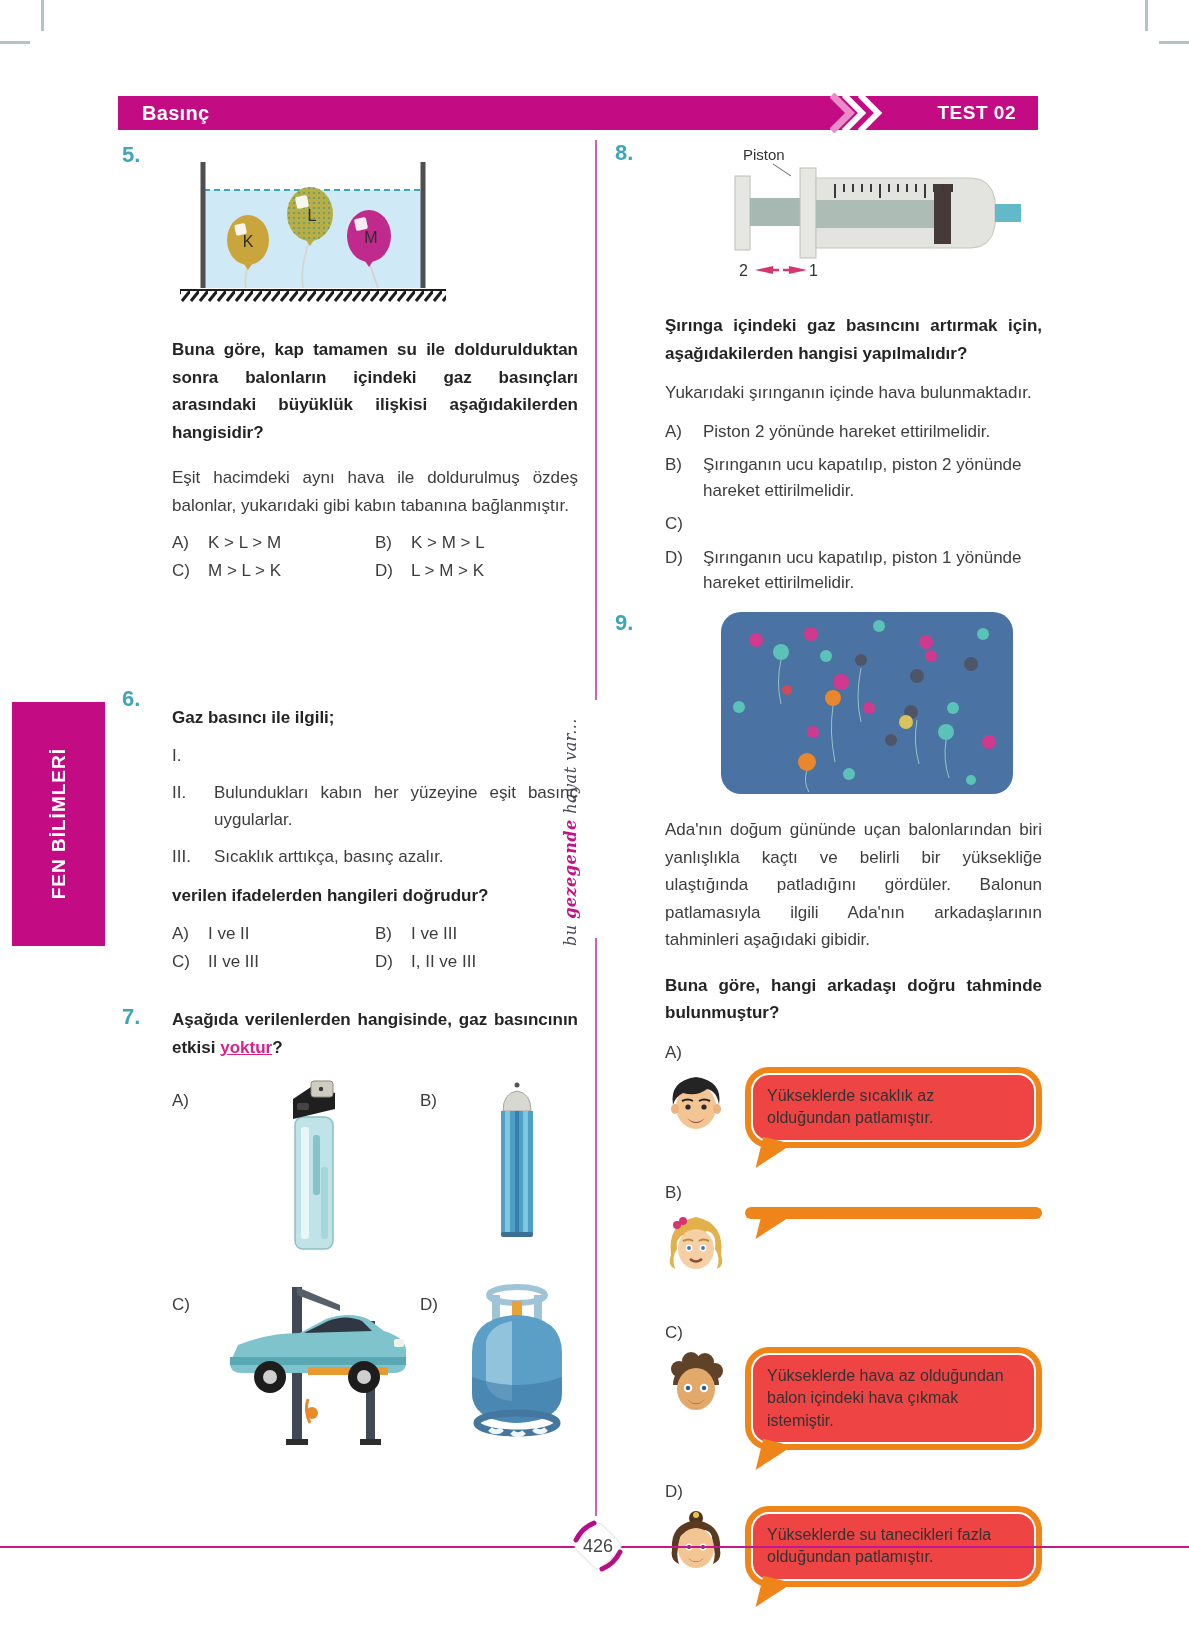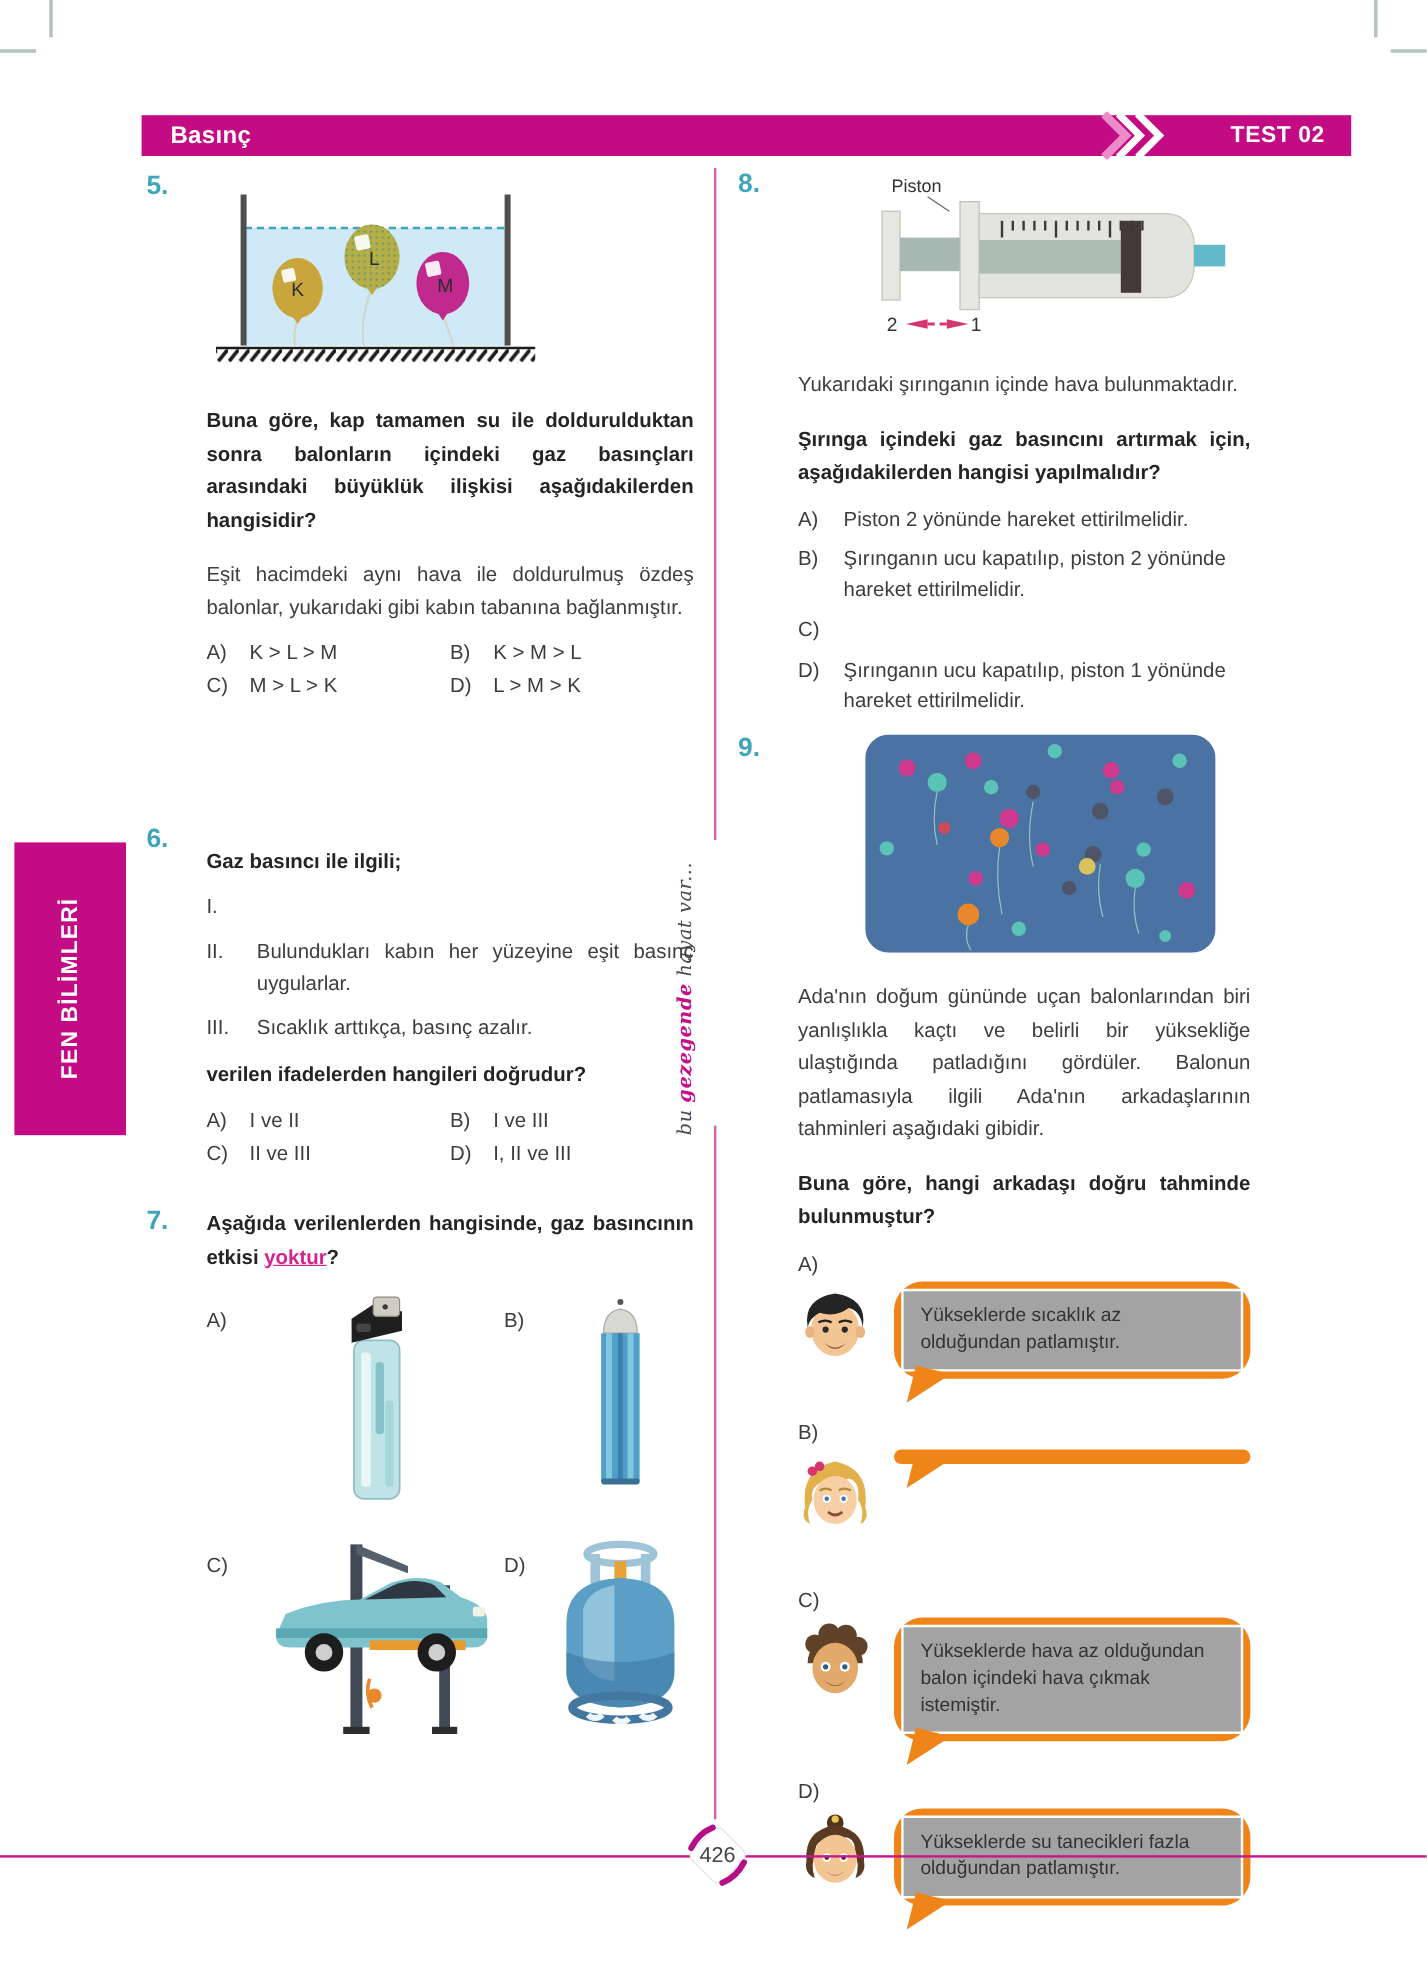--- a/index.html
+++ b/index.html
@@ -4,21 +4,21 @@
 <style>
   * { margin:0; padding:0; box-sizing:border-box; }
   html,body { width:1189px; height:1643px; background:#ffffff; overflow:hidden;
     font-family:"Liberation Sans", sans-serif; color:#3d3d3d; }
   .page { position:relative; width:1189px; height:1643px; background:#fff; }
 
   
   .crop { position:absolute; background:#b6c3c6; }
 
   
-  .header-bar { position:absolute; left:118px; top:96px; width:1008px; height:34px;
+  .header-bar { position:absolute; left:118px; top:96px; width:920px; height:34px;
     background:#c30b84; display:flex; align-items:center; }
   .header-title { color:#fff; font-weight:bold; font-size:20px; margin-left:24px; letter-spacing:.3px; }
   .header-right { position:absolute; right:0; top:0; height:34px; display:flex; align-items:center;text-align:right; }
   .chevrons { position:absolute; right:138px; top:-3px; }
   .test-label { color:#fff; font-weight:bold; font-size:19px; margin-right:22px; letter-spacing:.5px; }
 
   
   .sidebar { position:absolute; left:12px; top:702px; width:93px; height:244px; background:#c30b84;
     display:flex; align-items:center; justify-content:center; }
   .sidebar-text { color:#fff; font-weight:bold; font-size:19px; letter-spacing:1px;
@@ -57,21 +57,21 @@
   .img-cell { display:flex; }
   .img-cell .opt-label { font-size:17px; margin-top:14px; }
   .figwrap { flex:1; display:flex; justify-content:center; }
 
   
   .friend-row { position:relative; margin-top:16px; min-height:112px; }
   .friend-letter { font-size:17px; color:#3d3d3d; }
   .avatar { position:absolute; left:2px; top:28px; }
   .bubble { position:relative; margin-left:80px; margin-top:4px; background:#ef8519;
     border-radius:24px; padding:6px; }
-  .bubble-inner { background:#a3a3a3; border:2px solid #fff; border-radius:2px;
+  .bubble-inner { background:#ef4444; border:2px solid #fff; border-radius:18px;
     padding:10px 14px; font-size:16px; line-height:1.4; color:#333; }
   .bubble-tail { position:absolute; left:14px; bottom:-24px; width:0; height:0;
     border-top:32px solid #ef8519; border-right:30px solid transparent; transform:rotate(14deg); }
 
   
   .footer-line { position:absolute; left:0; top:1546px; width:1189px; height:2px; background:#c5188e; }
   .page-diamond { position:absolute; left:566px; top:1514px; }
   .page-number { font-size:18px; fill:#444; font-family:"Liberation Sans", sans-serif; }
   svg text { font-family:"Liberation Sans", sans-serif; }
 </style>
@@ -335,22 +335,22 @@
           <rect x="300" y="62" width="26" height="18" fill="#62b9c9"></rect>
 
           <text x="44" y="134" font-size="16" fill="#333">2</text>
           <path d="M60,128 L78,124 L78,132 Z" fill="#d6356f"></path>
           <line x1="78" y1="128" x2="84" y2="128" stroke="#d6356f" stroke-width="2.5"></line>
           <path d="M112,128 L94,124 L94,132 Z" fill="#d6356f"></path>
           <line x1="94" y1="128" x2="88" y2="128" stroke="#d6356f" stroke-width="2.5"></line>
           <text x="114" y="134" font-size="16" fill="#333">1</text>
         </svg>
       </div>
+      <p class="qtext qbold">Şırınga içindeki gaz basıncını artırmak için, aşağıdakilerden hangisi yapılmalıdır?</p>
       <p class="qtext" style="margin-top:12px;">Yukarıdaki şırınganın içinde hava bulunmaktadır.</p>
-      <p class="qtext qbold">Şırınga içindeki gaz basıncını artırmak için, aşağıdakilerden hangisi yapılmalıdır?</p>
       <div class="opts-list">
         <div class="optrow">
             <span>A)</span>
             <span>Piston 2 yönünde hareket ettirilmelidir.</span>
           </div>
         <div class="optrow">
             <span>B)</span>
             <span>Şırınganın ucu kapatılıp, piston 2 yönünde hareket ettirilmelidir.</span>
           </div>
         <div class="optrow">

